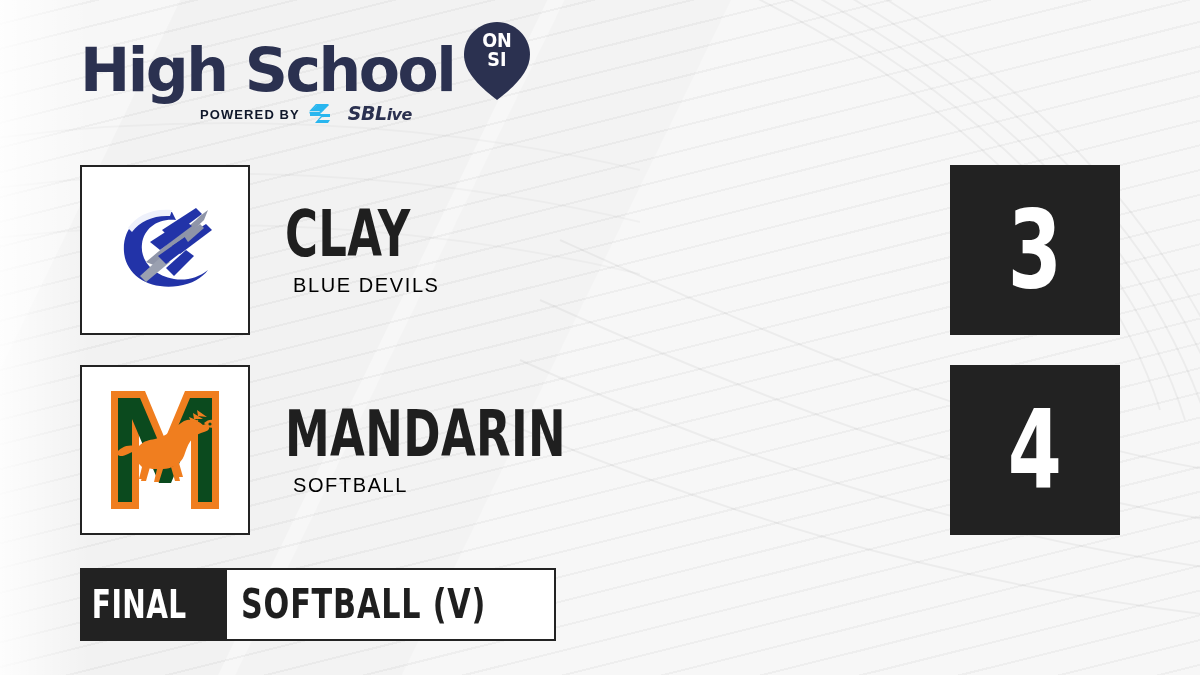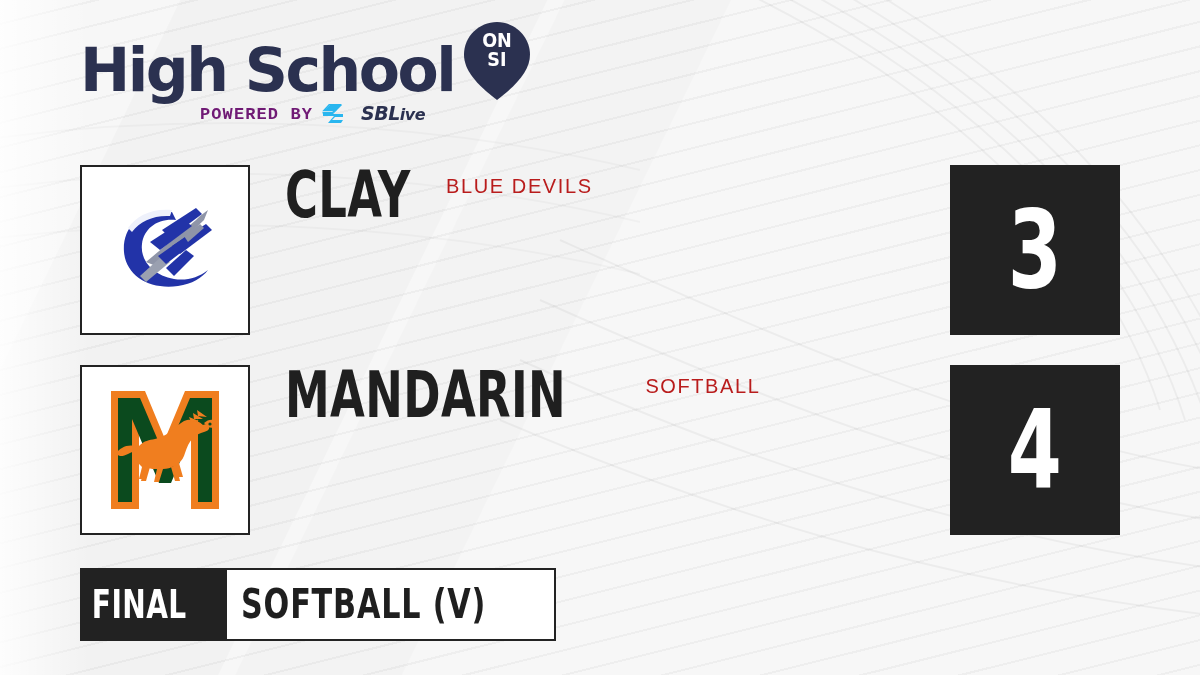--- a/index.html
+++ b/index.html
@@ -51,22 +51,22 @@
     position:absolute; left:0; top:9px; width:66px; text-align:center;
     color:#ffffff; font-family:"DejaVu Sans", sans-serif;
     font-weight:bold; font-size:20px; line-height:19px; letter-spacing:0px;
     transform:scaleX(0.88);
   }
   .powered {
     display:flex; align-items:center; gap:9px;
     margin-top:4px; padding-left:120px;
   }
   .powered-txt {
-    font-size:17px; font-weight:bold; letter-spacing:1.1px; color:#701a75;
-    font-family:Liberation Mono, monospace;
+    font-size:13px; font-weight:bold; letter-spacing:1.1px; color:#0f172a;
+    font-family:Liberation Sans, sans-serif;
   }
   .sbl { display:flex; align-items:center; gap:17px; }
   .sbl-mark { display:block; }
   .sbl-word {
     font-family:"DejaVu Sans", sans-serif;
     font-size:19px; font-weight:bold; font-style:italic;
     color:#2b3150; letter-spacing:-0.5px; line-height:19px;
   }
   .sbl-word .small { font-size:16px; }
 
@@ -76,33 +76,33 @@
   .team.t2 { top:365px; }
 
   .logo-box {
     position:absolute; left:0; top:0; width:170px; height:170px;
     background:#ffffff; border:2px solid #232323;
     display:flex; align-items:center; justify-content:center;
   }
   .logo-box svg { display:block; }
 
   .team-text { position:absolute; left:205px; top:0; height:170px;
-    display:flex; flex-direction:row; justify-content:center; }
+    display:flex; flex-direction:column; justify-content:center; }
   .team-name {
     font-family:"DejaVu Sans Condensed","DejaVu Sans", sans-serif;
     font-weight:bold; font-size:64px; line-height:60px;
     color:#1f1f1f; letter-spacing:0.5px;
     transform:scaleX(0.78); transform-origin:left center;
     white-space:nowrap;
   }
   .team-mascot {
     margin-top:10px;
     font-family:"Liberation Sans", sans-serif;
     font-size:20px; font-weight:normal; letter-spacing:1.6px;
-    color:#b91c1c; white-space:nowrap;
+    color:#000000; white-space:nowrap;margin-left:8px;
   }
 
   
   .score {
     position:absolute; left:950px; width:170px; height:170px;
     background:#222222; display:flex; align-items:center; justify-content:center;
   }
   .score.s1 { top:165px; }
   .score.s2 { top:365px; }
   .score-val {

